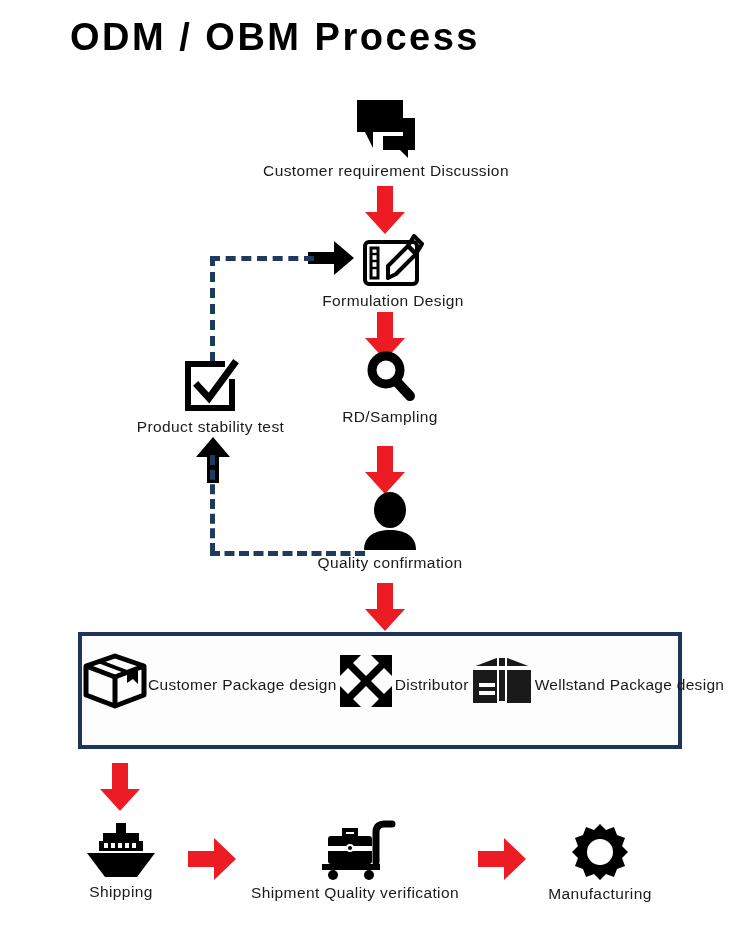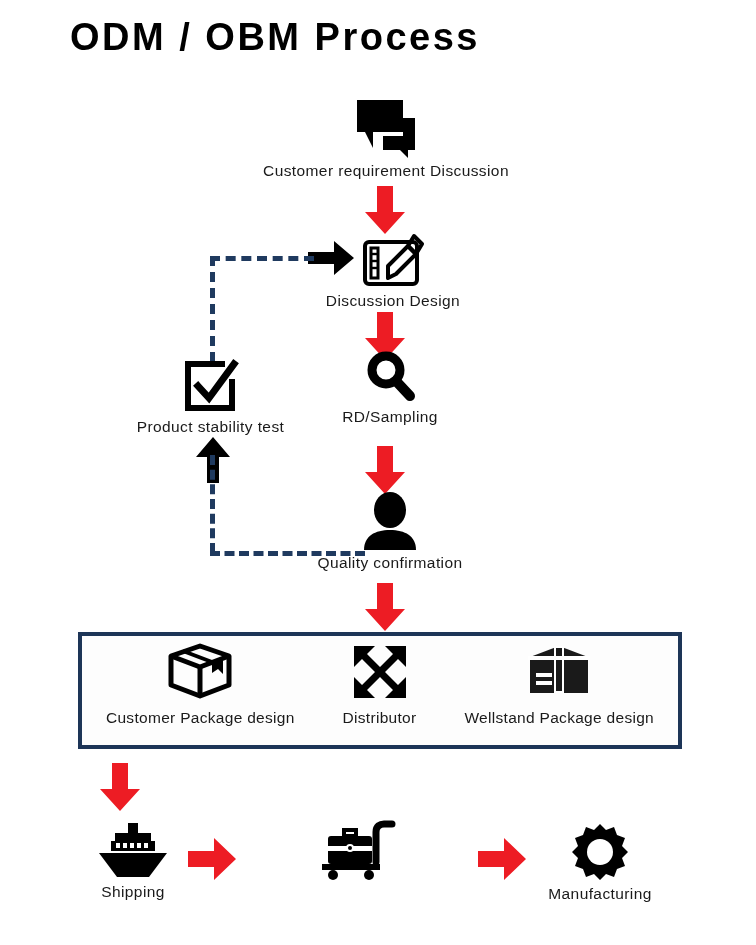--- a/index.html
+++ b/index.html
@@ -36,21 +36,21 @@
   .blackbox{
     position:absolute;
     border:4px solid #1d3557;
     background:#fdfdfd;
     box-sizing:border-box;
   }
   .blackbox-inner{
     position:absolute;inset:0;
     display:flex;align-items:flex-end;justify-content:space-around;
   }
-  .bcell{display:flex;flex-direction:column;align-items:center;justify-content:flex-end;height:100%;padding-bottom:18px;}
+  .bcell{display:flex;flex-direction:row;align-items:center;justify-content:flex-end;height:100%;padding-bottom:10px;}
   .bcell .lbl{font-size:15.5px;color:#1a1a1a;white-space:nowrap;margin-top:8px;letter-spacing:.3px;}
 </style>
 </head>
 <body>
 
 <div id="canvas">
 
   <div class="title">ODM / OBM Process</div>
 
   <div class="node" style="left:228px;top:96px;width:316px;">
@@ -74,21 +74,21 @@
       <svg width="62" height="56" viewBox="0 0 62 56">
         <rect x="3" y="10" width="52" height="42" rx="4" fill="none" stroke="#000" stroke-width="4"></rect>
         <rect x="9" y="16" width="7" height="30" fill="none" stroke="#000" stroke-width="3"></rect>
         <line x1="10" y1="22" x2="15" y2="22" stroke="#000" stroke-width="2.4"></line>
         <line x1="10" y1="29" x2="15" y2="29" stroke="#000" stroke-width="2.4"></line>
         <line x1="10" y1="36" x2="15" y2="36" stroke="#000" stroke-width="2.4"></line>
         <path d="M26 46 L26 34 L46 14 L54 22 L34 42 Z" fill="none" stroke="#000" stroke-width="4" stroke-linejoin="round"></path>
         <path d="M46 14 L52 4 L60 12 L54 22 Z" fill="none" stroke="#000" stroke-width="4" stroke-linejoin="round"></path>
       </svg>
     </span>
-    <span class="lbl">Discussion Design</span>
+    <span class="lbl">Formulation Design</span>
   </div>
 
   <div class="rright" style="left:308px;top:241px;">
     <svg width="46" height="34" viewBox="0 0 46 34">
       <path d="M0 11 H26 V0 L46 17 L26 34 V23 H0 Z" fill="#000"></path>
     </svg>
   </div>
 
   <div class="dash-h" style="left:210px;top:256px;width:104px;"></div>
 
@@ -193,21 +193,21 @@
 
     </div>
   </div>
 
   <div class="rdown" style="left:98px;top:763px;">
     <svg width="44" height="48" viewBox="0 0 44 48">
       <path d="M14 0 H30 V26 H42 L22 48 L2 26 H14 Z" fill="#ed1c24"></path>
     </svg>
   </div>
 
-  <div class="node" style="left:78px;top:823px;width:110px;justify-content:space-between;">
+  <div class="node" style="left:66px;top:823px;width:110px;justify-content:space-between;">
     <span class="ico">
       <svg width="72" height="56" viewBox="0 0 72 56">
         <rect x="31" y="0" width="10" height="10" fill="#000"></rect>
         <rect x="18" y="10" width="36" height="8" fill="#000"></rect>
         <rect x="14" y="18" width="44" height="10" fill="#000"></rect>
         <rect x="19" y="20" width="4" height="5" fill="#fff"></rect>
         <rect x="26" y="20" width="4" height="5" fill="#fff"></rect>
         <rect x="33" y="20" width="4" height="5" fill="#fff"></rect>
         <rect x="40" y="20" width="4" height="5" fill="#fff"></rect>
         <rect x="47" y="20" width="4" height="5" fill="#fff"></rect>
@@ -230,20 +230,21 @@
         <rect x="30" y="10" width="12" height="6" fill="none" stroke="#000" stroke-width="4"></rect>
         <rect x="14" y="16" width="44" height="28" rx="3" fill="#000"></rect>
         <rect x="14" y="26" width="44" height="5" fill="#fff"></rect>
         <circle cx="36" cy="28" r="4" fill="#fff"></circle>
         <circle cx="36" cy="28" r="2" fill="#000"></circle>
         <rect x="8" y="44" width="58" height="6" fill="#000"></rect>
         <circle cx="19" cy="55" r="5" fill="#000"></circle>
         <circle cx="55" cy="55" r="5" fill="#000"></circle>
       </svg>
     </span>
+    <span class="lbl">Shipment Quality verification</span>
   </div>
 
   <div class="rright" style="left:478px;top:838px;">
     <svg width="48" height="42" viewBox="0 0 48 42">
       <path d="M0 13 H26 V0 L48 21 L26 42 V29 H0 Z" fill="#ed1c24"></path>
     </svg>
   </div>
 
   <div class="node" style="left:538px;top:823px;width:124px;justify-content:space-between;">
     <span class="ico">

